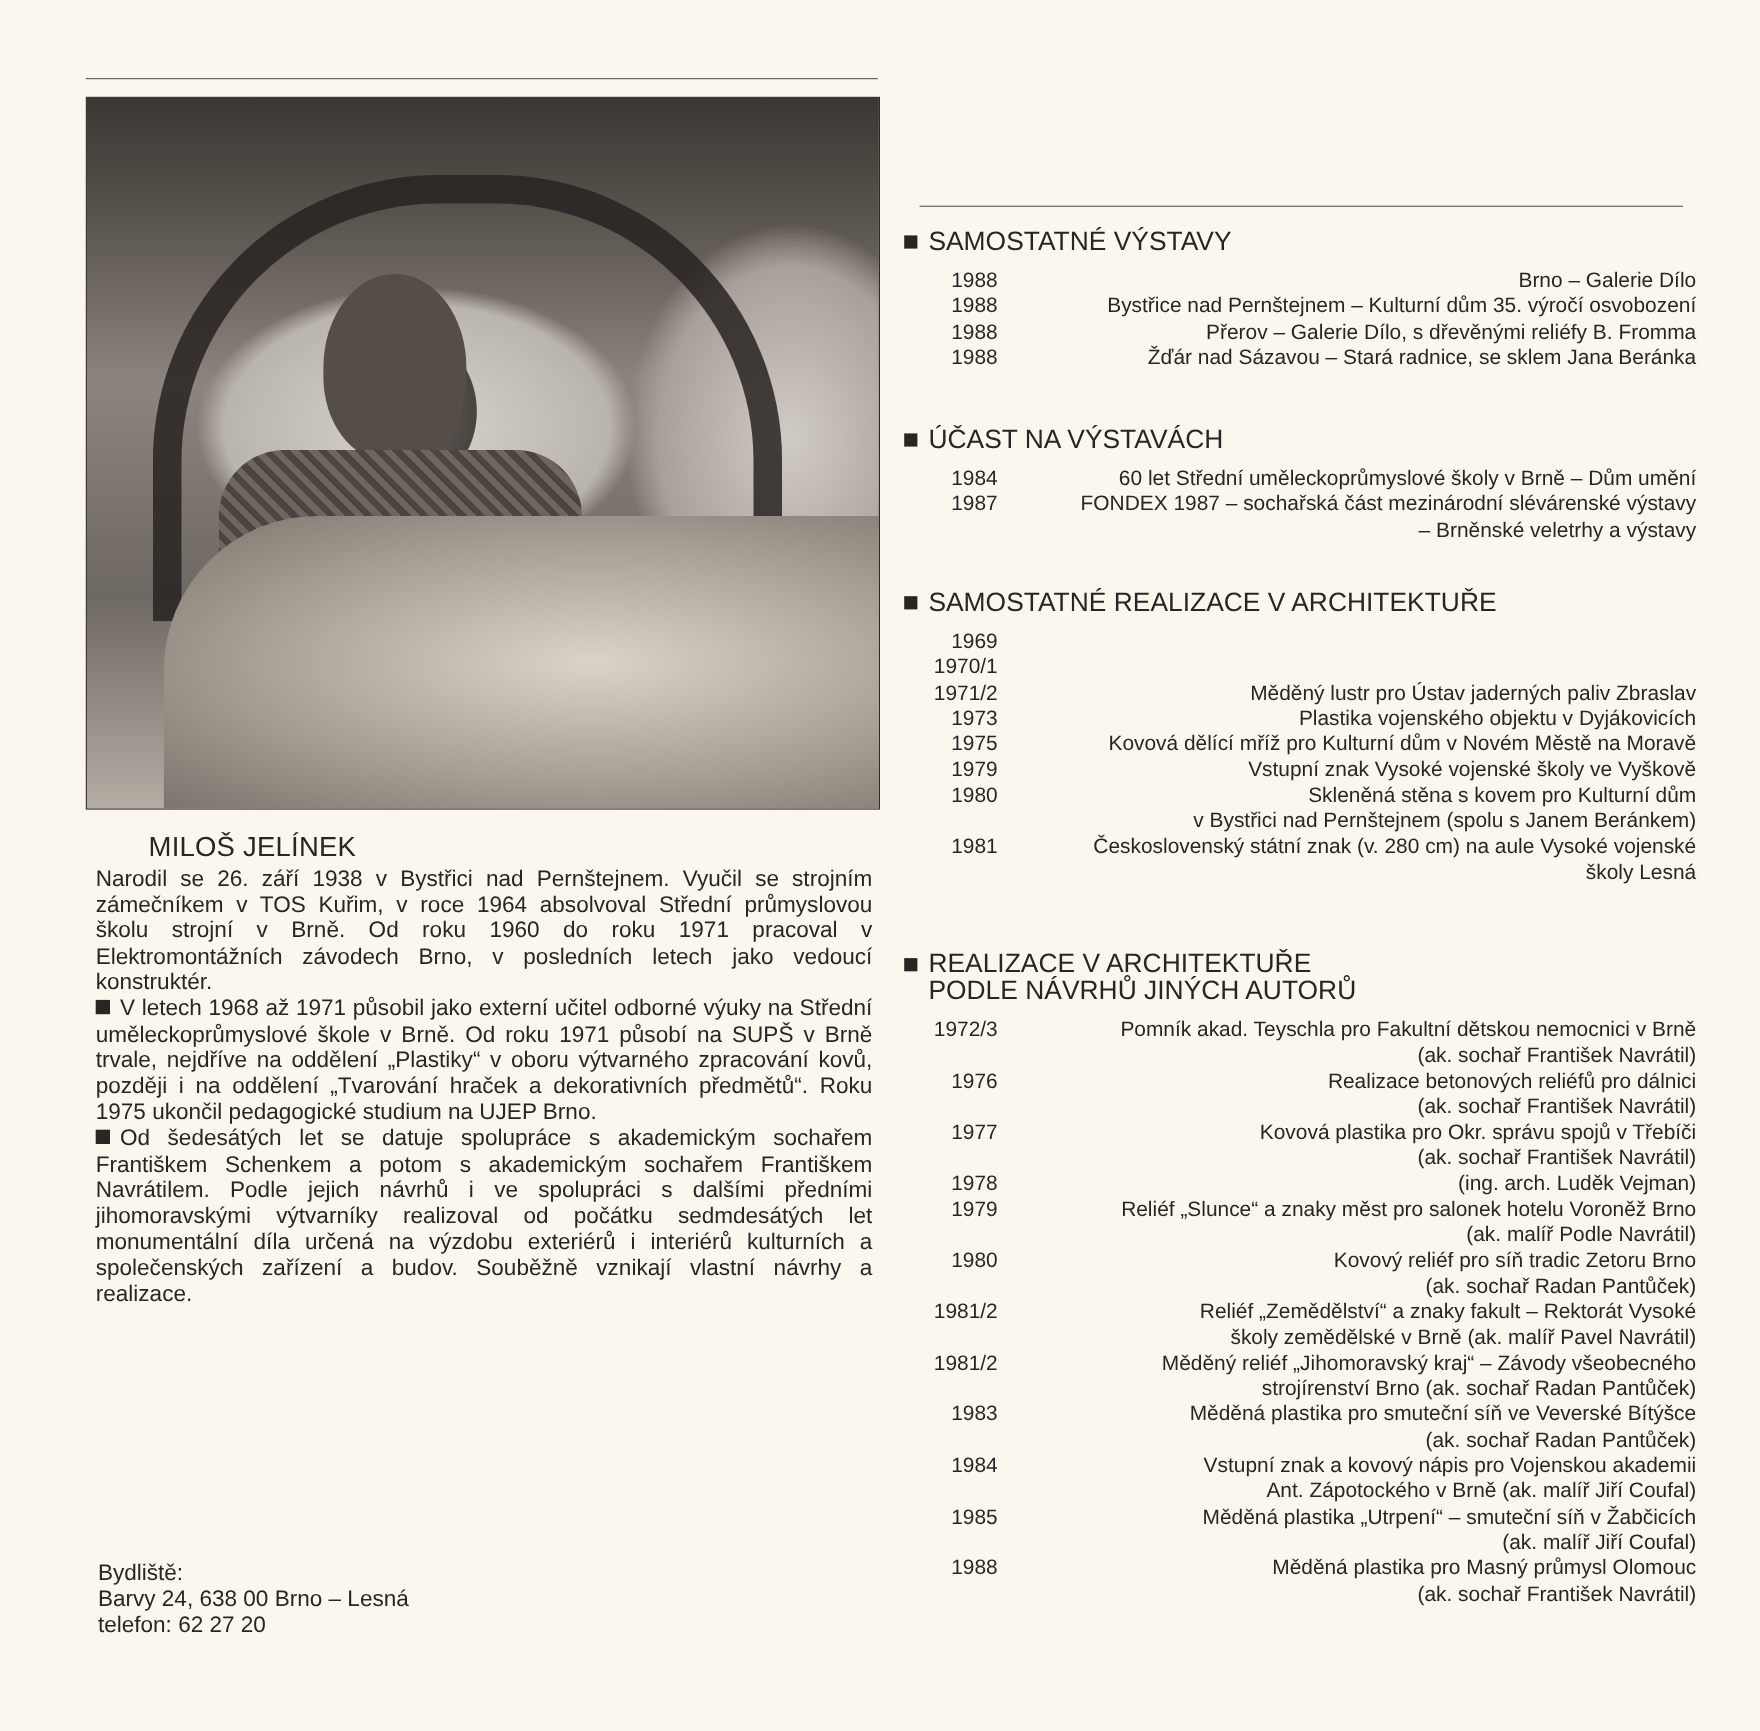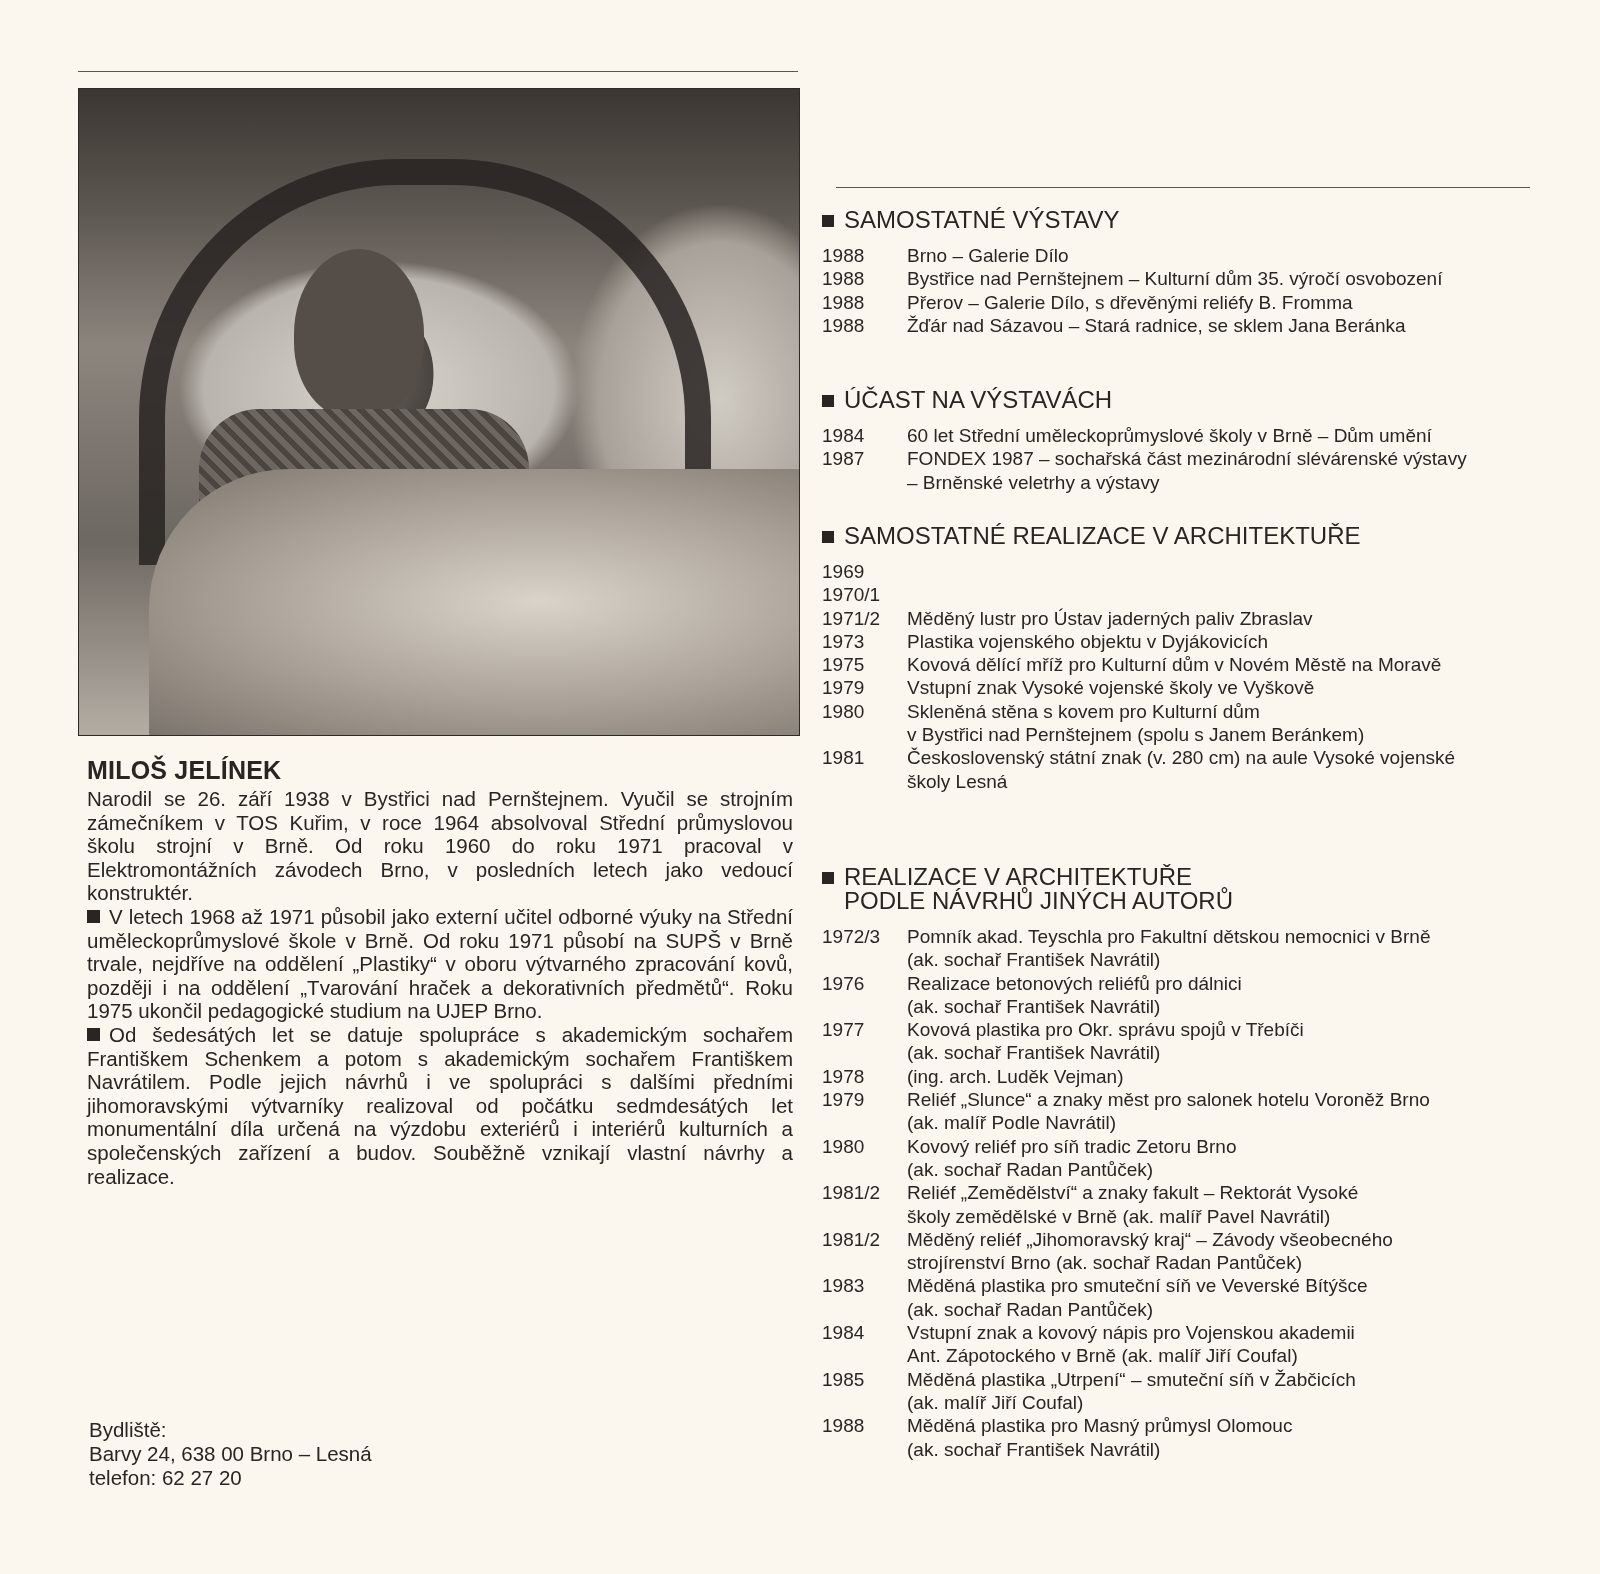--- a/index.html
+++ b/index.html
@@ -37,35 +37,35 @@
   }
   .photo .slab {
     position:absolute; left:70px; top:380px; width:650px; height:266px;
     border-radius:140px 0 0 0;
     background: radial-gradient(ellipse at 60% 50%, #d9d3ca 0%, #a9a197 55%, #7b746c 100%);
   }
   .left-text {
     position:absolute; left:87px; top:755px; width:706px;
     font-size:20.5px; line-height:23.6px; text-align:justify;
   }
-  .name { font-weight:bold; font-size:25px; line-height:30px; margin-bottom:2px; letter-spacing:0.2px; }
+  .name { font-weight:normal; font-size:25px; line-height:30px; margin-bottom:2px; letter-spacing:0.2px;margin-left:48px; }
   .para { margin:0; }
   .bullet {
     display:inline-block; width:13px; height:13px; background:#2a2522;
     margin-right:9px; vertical-align:1px;
   }
   .residence {
     position:absolute; left:89px; top:1418px; font-size:20.5px; line-height:24px;
   }
   .right { position:absolute; left:822px; width:720px; font-size:19px; line-height:23.3px; }
   .sec-title {
     font-size:24px; line-height:24px; margin-bottom:12px; text-transform:uppercase;
   }
   .sec-title .bullet { width:12px; height:12px; margin-right:10px; }
-  .row { display:flex; }
+  .row { display:flex;text-align:right; }
   .yr { width:85px; flex:0 0 85px; }
   .txt { flex:1; }
 </style>
 </head>
 <body>
 
 <div class="rule" style="left:78px;top:71px;width:720px;"></div>
 <div class="rule" style="left:836px;top:187px;width:694px;"></div>
 
 <div class="photo" title="black-and-white photo of the artist working on a metal sculpture">
@@ -125,21 +125,21 @@
         </div>
       </div>
       <div class="row">
         <div class="yr">1987</div>
         <div class="txt">
           <div>FONDEX 1987 – sochařská část mezinárodní slévárenské výstavy</div>
           <div>– Brněnské veletrhy a výstavy</div>
         </div>
       </div>
     </div>
-    <div class="right" style="top: 524px;">
+    <div class="right" style="top: 536px;">
       <div class="sec-title"><span class="bullet"></span><span>SAMOSTATNÉ REALIZACE V ARCHITEKTUŘE</span></div>
       <div class="row">
         <div class="yr">1969</div>
       </div>
       <div class="row">
         <div class="yr">1970/1</div>
       </div>
       <div class="row">
         <div class="yr">1971/2</div>
         <div class="txt">

